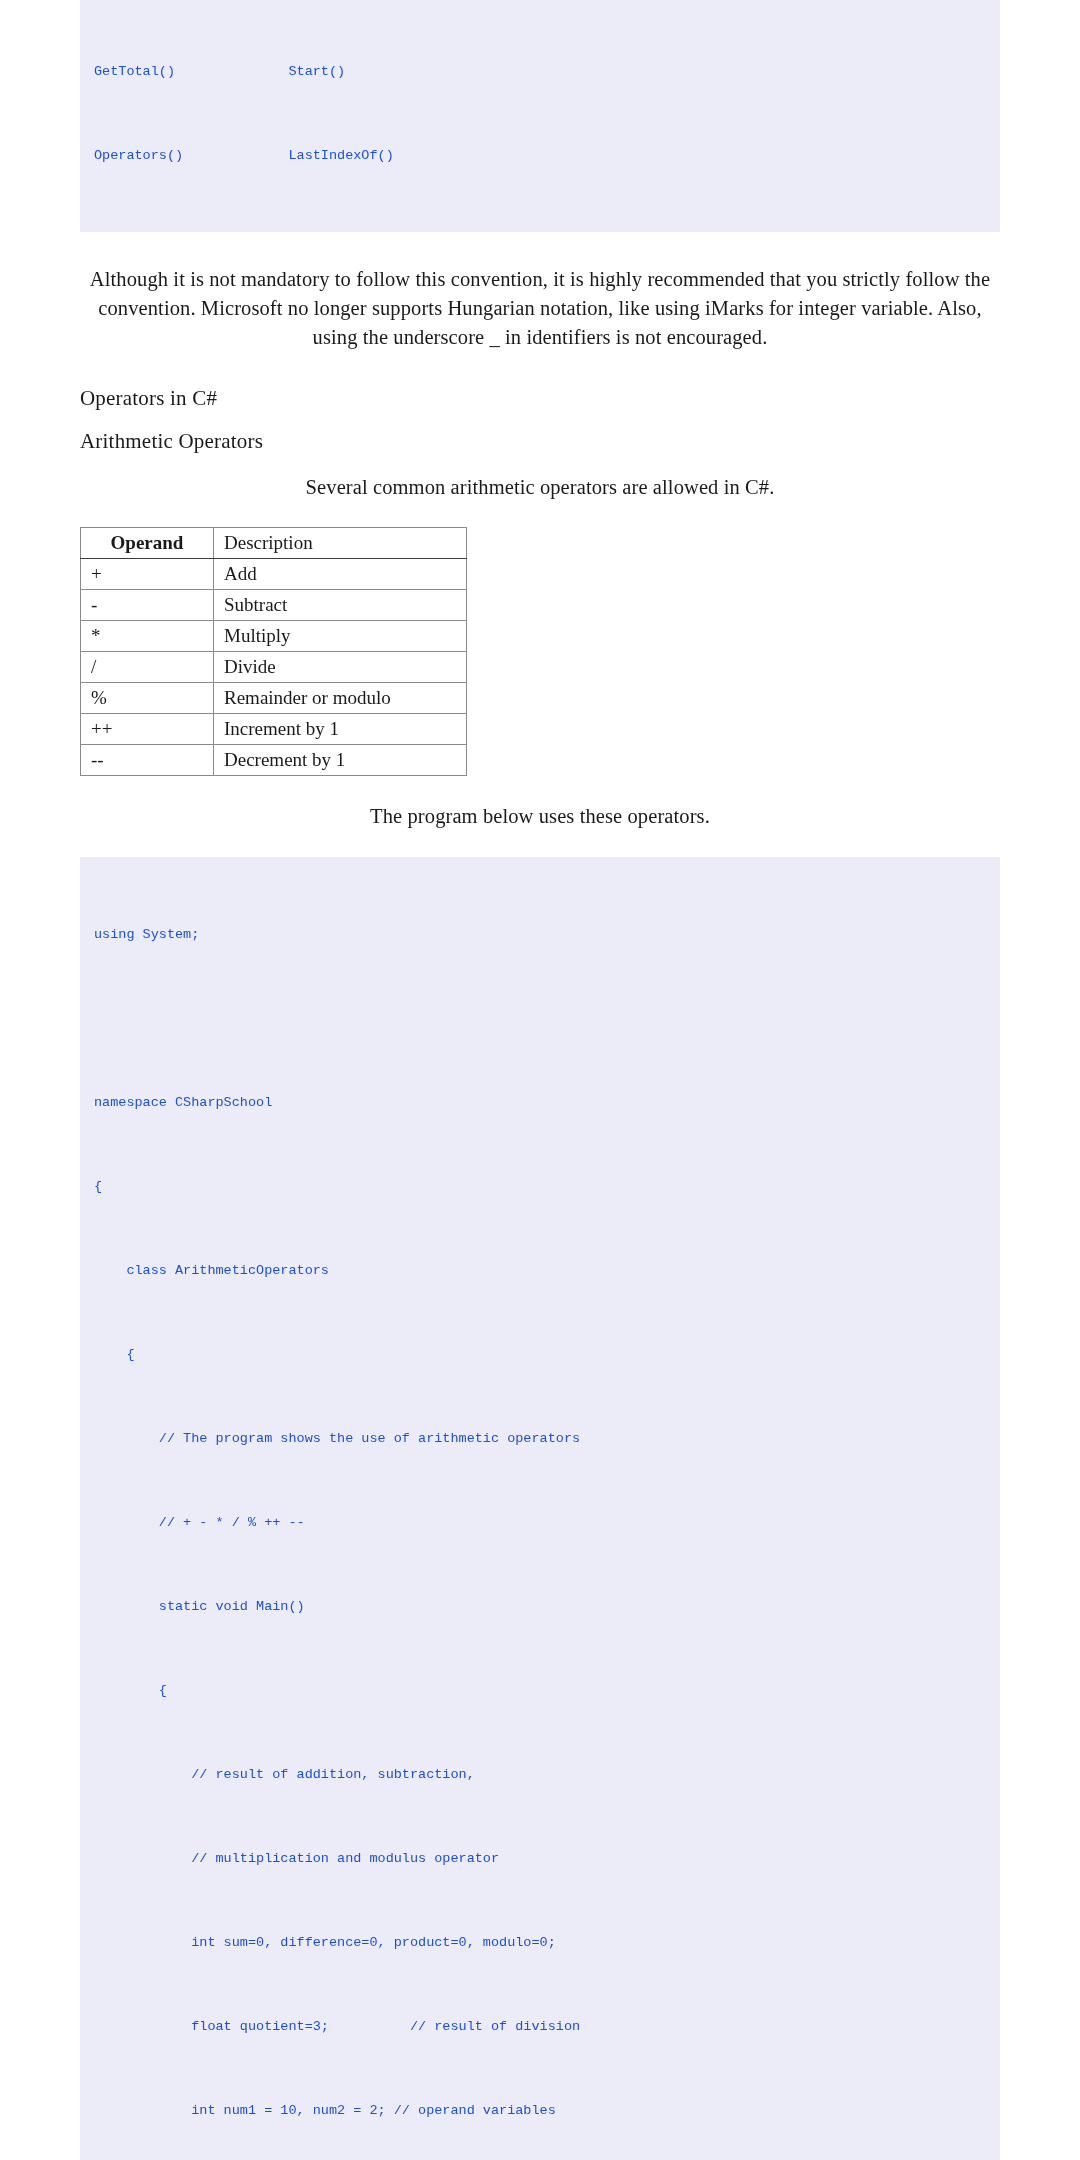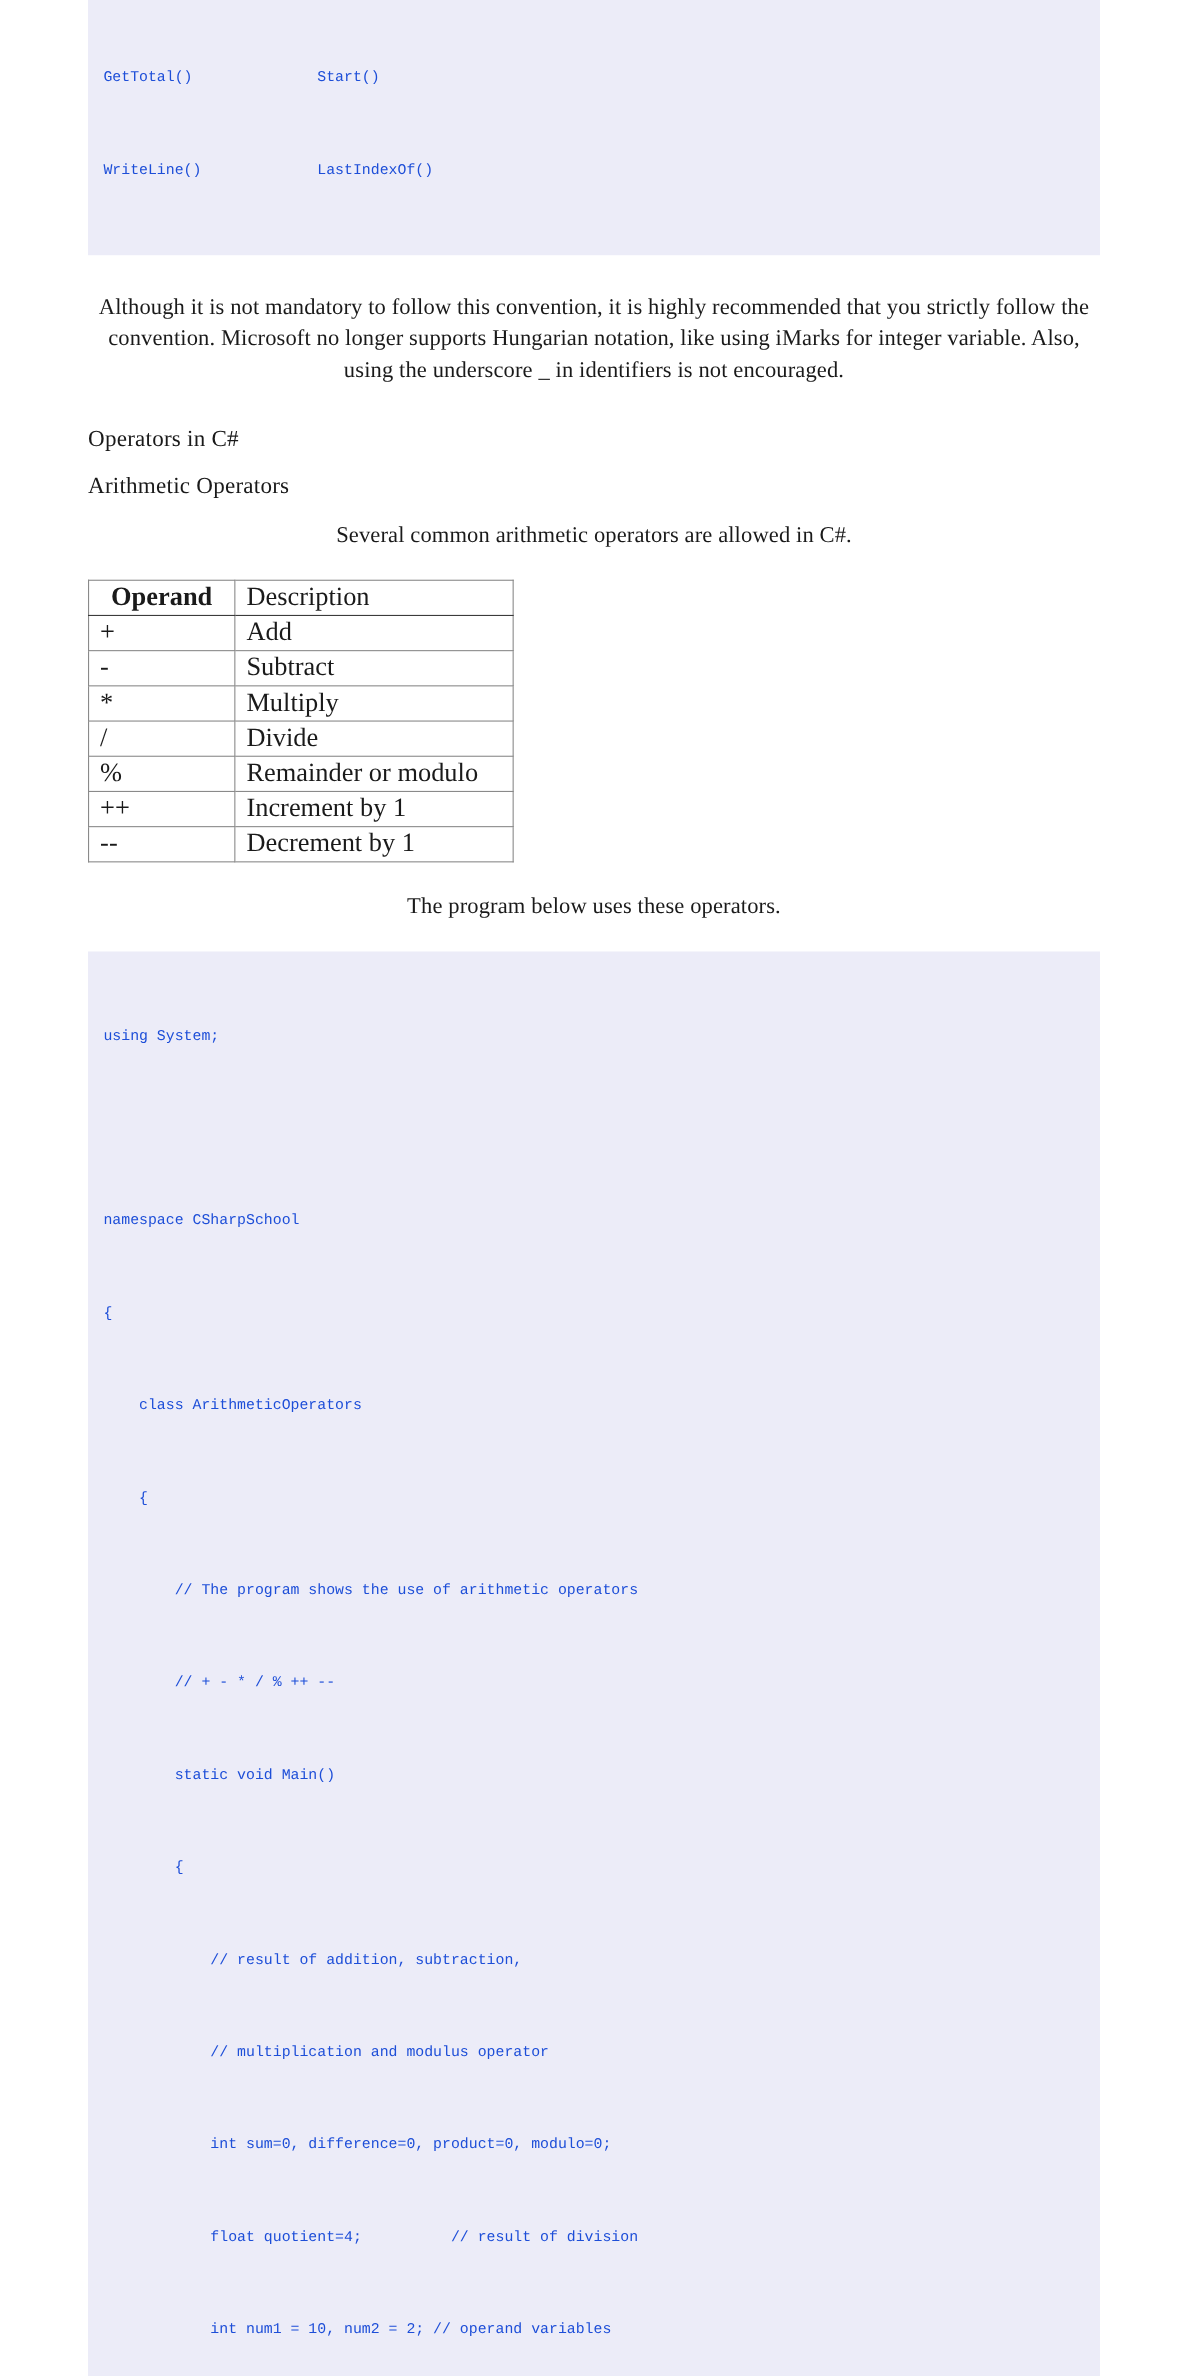--- a/index.html
+++ b/index.html
@@ -62,21 +62,21 @@
     font-size: 21px;
     font-weight: normal;
     margin: 0;
     letter-spacing: 0.2px;
   }
 
   
   table.op-table {
     border-collapse: collapse;
     border: 1.5px solid #3b3b3b;
-    font-size: 24px;
+    font-size: 19px;
   }
   table.op-table td, table.op-table th {
     border: 1px solid #8a8a8a;
     padding: 2px 10px;
     height: 26px;
     vertical-align: middle;
     font-weight: normal;
     text-align: left;
   }
   table.op-table .c-operand {
@@ -94,21 +94,21 @@
   }
 </style>
 </head>
 <body>
 
 <div class="page">
 
   <div class="content">
     <div class="codeblock top-partial" style="margin-top:0; padding-top:2px; padding-bottom:6px;">
       <span class="cl">GetTotal()              Start()</span>
-      <span class="cl">WriteLine()             LastIndexOf()</span>
+      <span class="cl">Operators()             LastIndexOf()</span>
     </div>
   </div>
 
   <div class="content" style="margin-top:33px;">
     <p class="body para-block">Although it is not mandatory to follow this convention, it is highly recommended that you strictly follow the convention. Microsoft no longer supports Hungarian notation, like using iMarks for integer variable. Also, using the underscore _ in identifiers is not encouraged.</p>
   </div>
 
   <div class="content" style="margin-top:34px;">
     <h2 class="heading">Operators in C#</h2>
   </div>
@@ -174,21 +174,21 @@
       <span class="cl">{</span>
       <span class="cl">    class ArithmeticOperators</span>
       <span class="cl">    {</span>
       <span class="cl">        // The program shows the use of arithmetic operators</span>
       <span class="cl">        // + - * / % ++ --</span>
       <span class="cl">        static void Main()</span>
       <span class="cl">        {</span>
       <span class="cl">            // result of addition, subtraction,</span>
       <span class="cl">            // multiplication and modulus operator</span>
       <span class="cl">            int sum=0, difference=0, product=0, modulo=0;</span>
-      <span class="cl">            float quotient=4;          // result of division</span>
+      <span class="cl">            float quotient=3;          // result of division</span>
       <span class="cl">            int num1 = 10, num2 = 2; // operand variables</span>
       
       
       
       
     </div>
   </div>
 
 </div>
 

